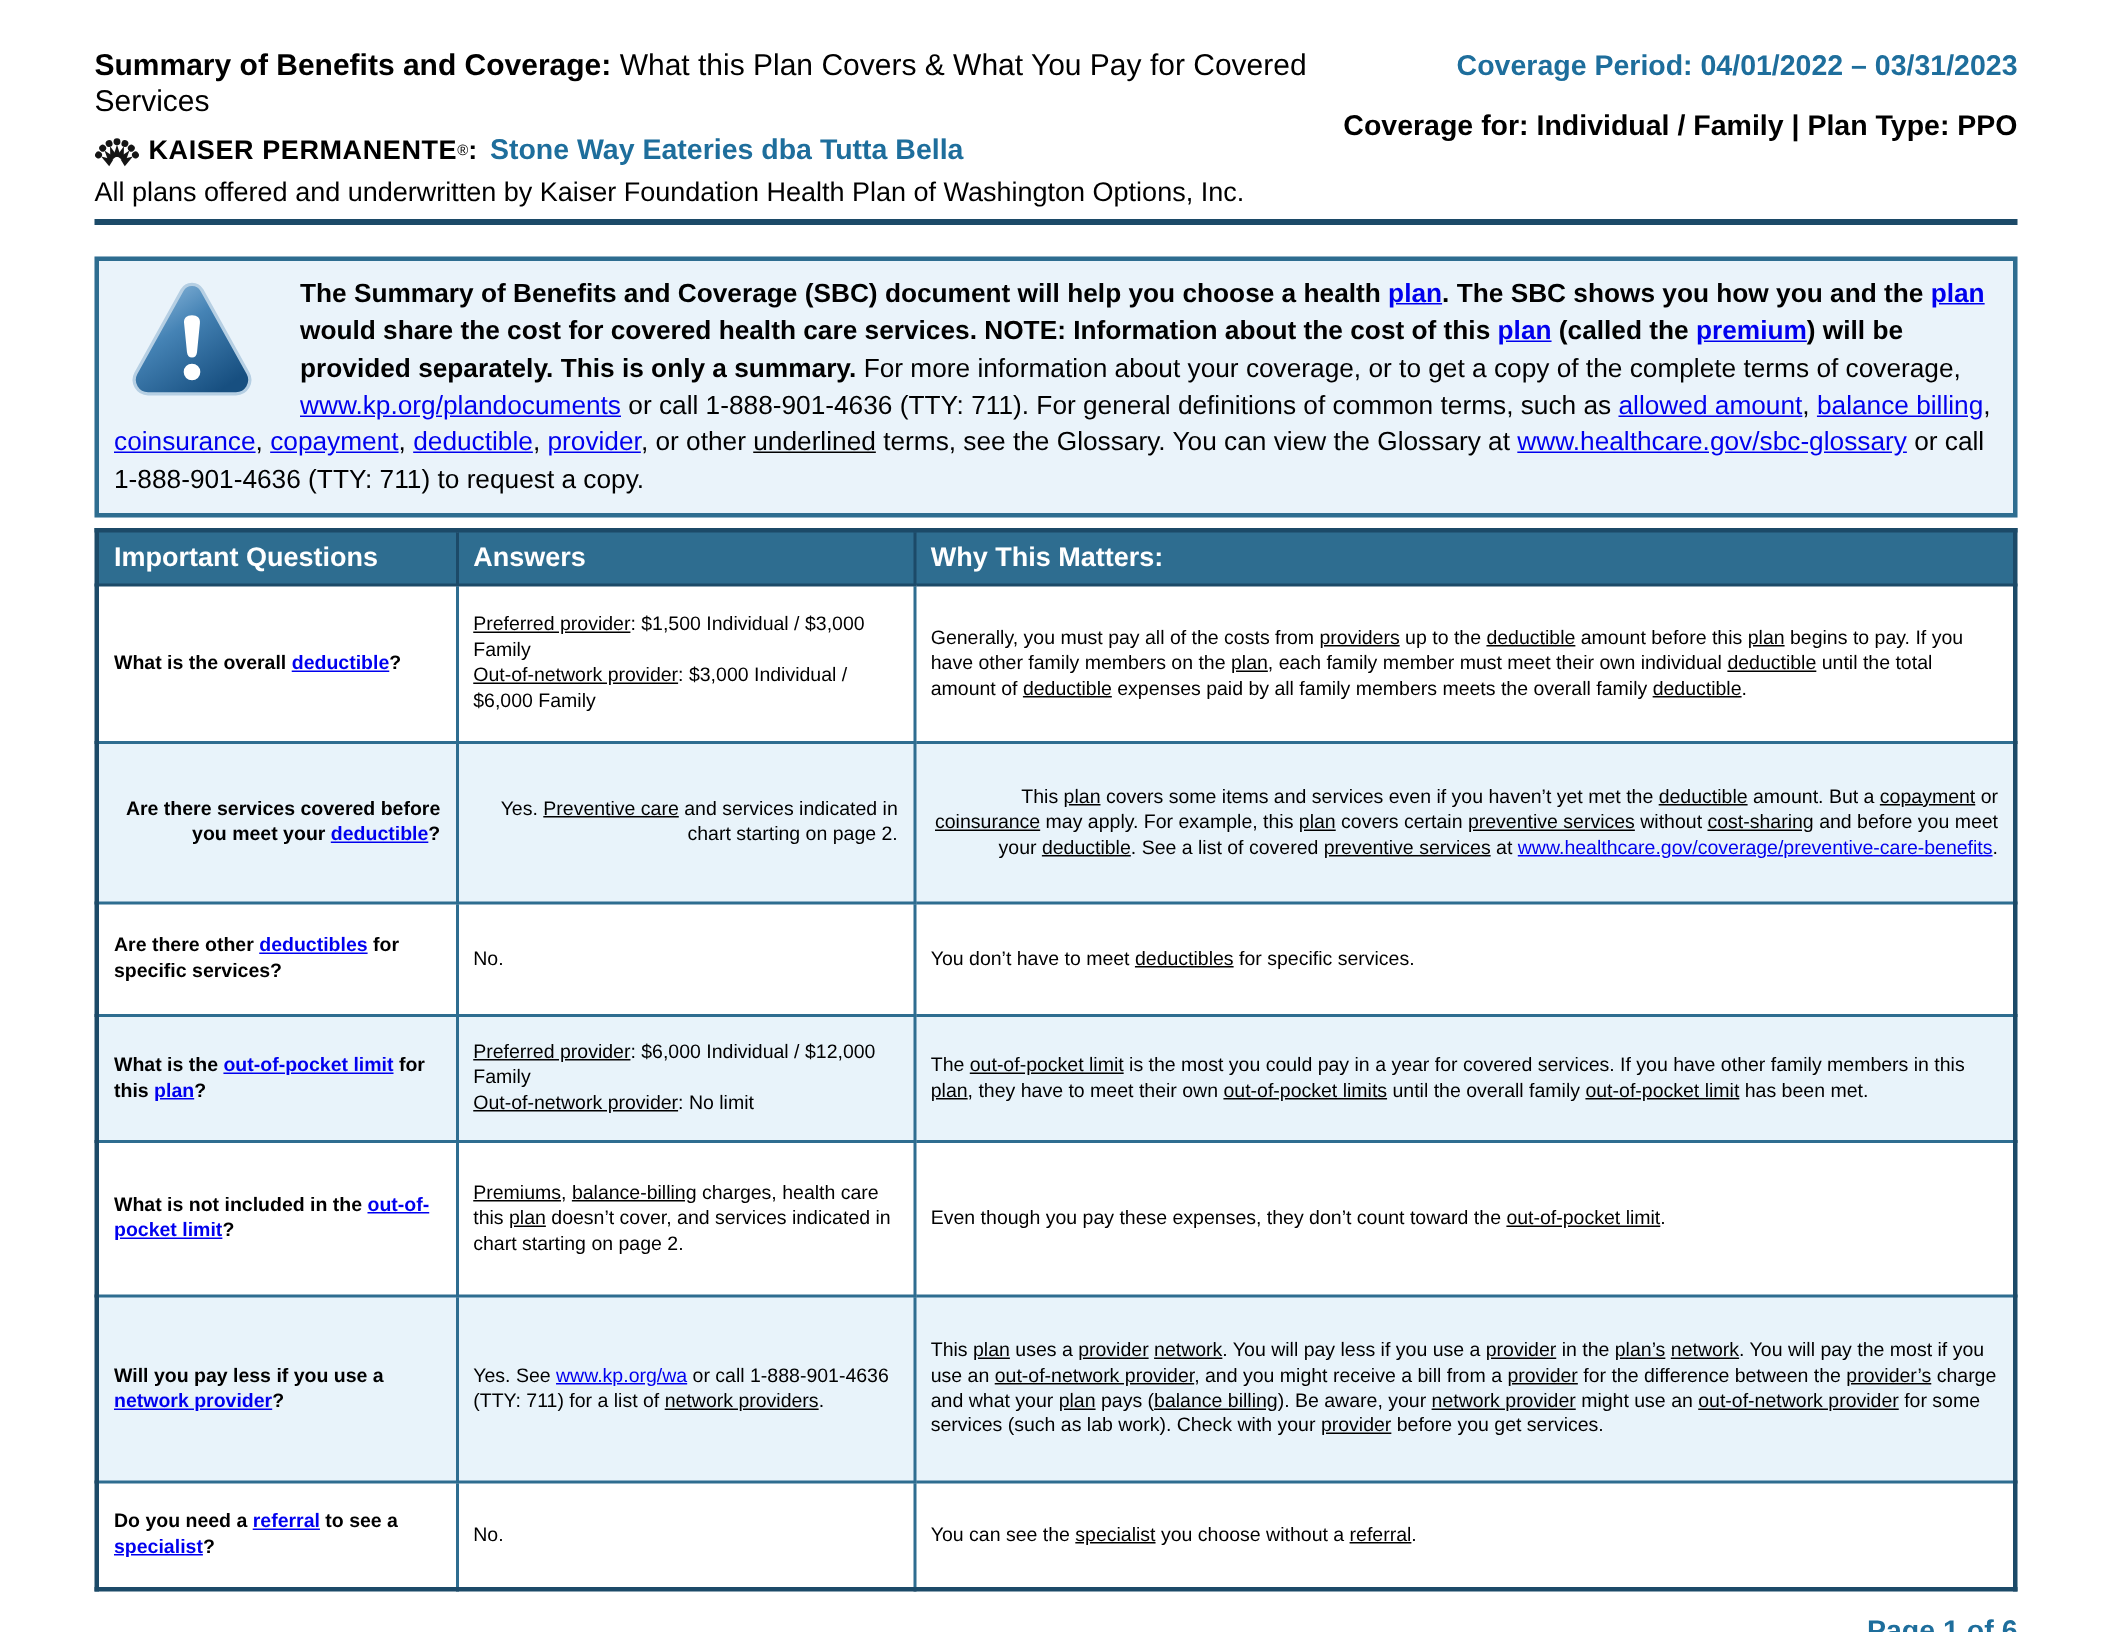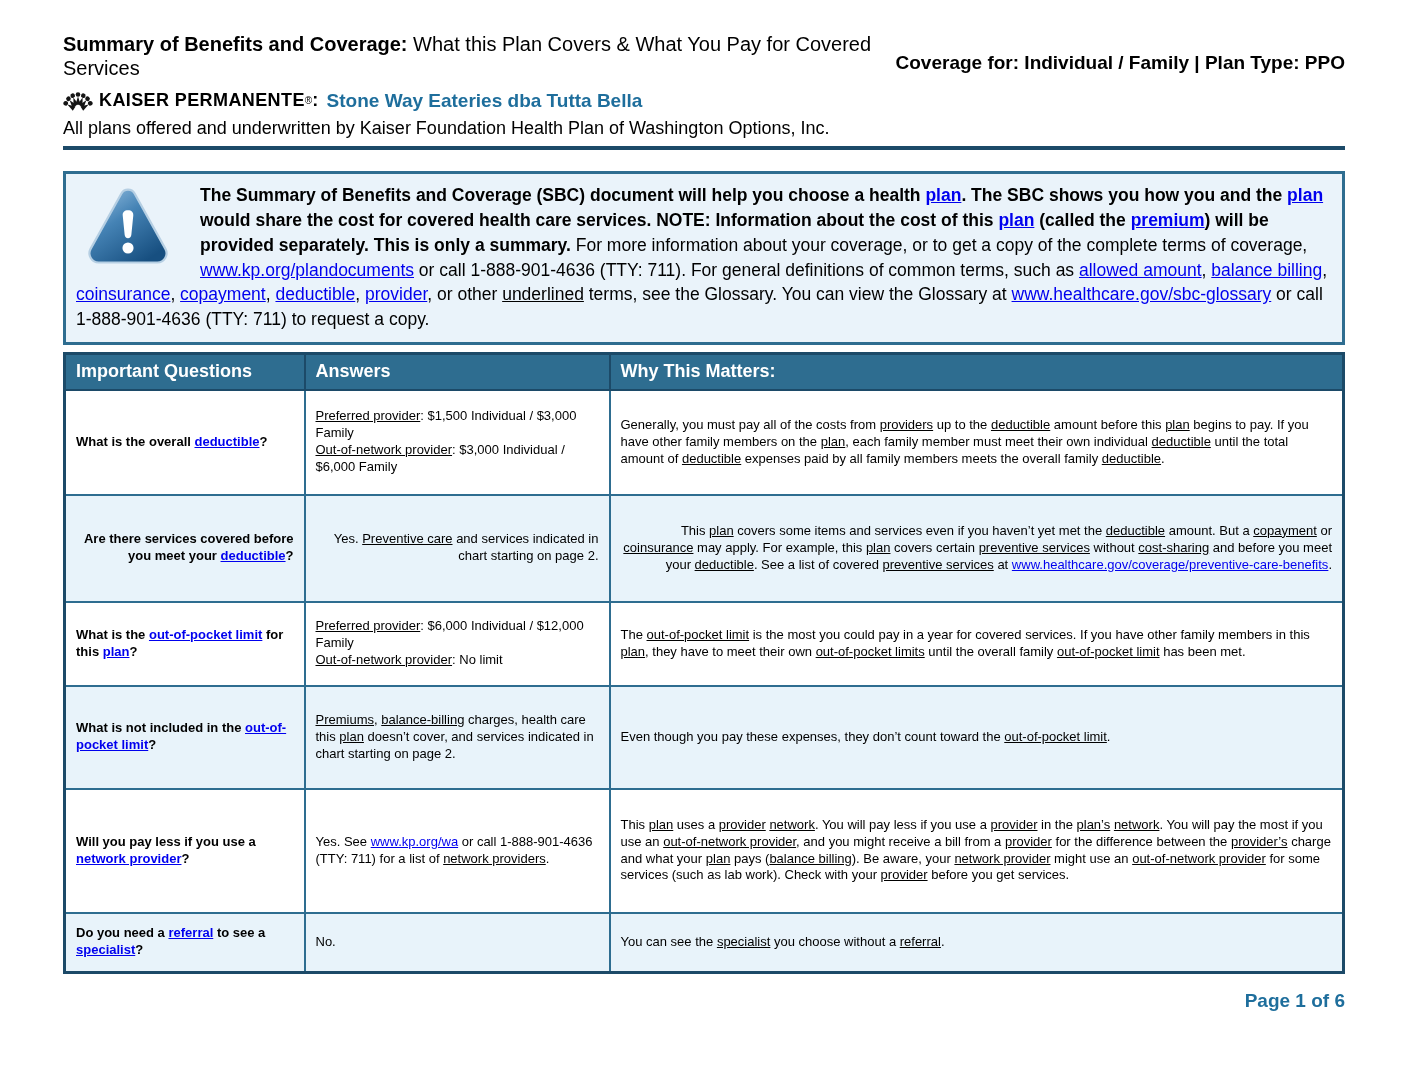--- a/index.html
+++ b/index.html
@@ -41,21 +41,21 @@
 
   
   table.sbc{width:100%;margin-top:7px;border-collapse:collapse;border:3px solid var(--outer-border);}
   table.sbc th{background:var(--header-bg);color:#fff;font-size:18px;font-weight:bold;text-align:left;padding:6px 10px;border:2px solid var(--outer-border);height:36px;}
   table.sbc td{border:2px solid var(--table-border);padding:6px 10px;font-size:13px;line-height:1.3;vertical-align:middle;background:#fff;}
   table.sbc tbody tr:nth-child(even) td{background:var(--row-alt);}
   td.q-cell{font-weight:bold;font-size:16.5px;width:240px;}
   td.a-cell{width:305px;white-space:pre-wrap;}
   td.w-cell{}
   tr.r1{height:105px;} tr.r2{height:107px;text-align:right;} tr.r3{height:75px;}
-  tr.r4{height:84px;} tr.r5{height:103px;} tr.r6{height:124px;} tr.r7{height:60px;}
+  tr.r4{height:84px;} tr.r5{height:103px;} tr.r6{height:124px;} tr.r7{height:72px;}
 
   
   .doc-footer{margin-top:16px;text-align:right;}
   .page-number{color:var(--accent-text);font-weight:bold;font-size:19px;}
 </style>
 </head>
 <body>
 
 <div class="page">
 
@@ -100,20 +100,21 @@
           </svg>
         </span>
         <span class="brand-name">KAISER PERMANENTE</span>
           <span class="brand-reg">®</span>
           <span class="brand-name">:</span>
         <span class="plan-name">Stone Way Eateries dba Tutta Bella</span>
       </div>
       <div class="underwriter">All plans offered and underwritten by Kaiser Foundation Health Plan of Washington Options, Inc.</div>
     </div>
     <div class="header-right">
+      <div class="coverage-period">Coverage Period: 04/01/2022 – 03/31/2023</div>
       <div class="coverage-for">Coverage for: Individual / Family | Plan Type: PPO</div>
     </div>
   </header>
   <div class="header-rule"></div>
 
   <section class="notice">
     <span class="warn-icon">
       <svg width="88" height="82" viewBox="0 0 100 92" aria-hidden="true">
         <defs>
           <linearGradient id="wg" x1="0" y1="0" x2="0.7" y2="1">
@@ -143,20 +144,25 @@
         <td class="q-cell"><span>What is the overall </span><span class="seg-a">deductible</span><span>?</span></td>
         <td class="a-cell"><span class="seg-u">Preferred provider</span><span>: $1,500 Individual / $3,000 Family
 </span><span class="seg-u">Out-of-network provider</span><span>: $3,000 Individual / $6,000 Family</span></td>
         <td class="w-cell"><span>Generally, you must pay all of the costs from </span><span class="seg-u">providers</span><span> up to the </span><span class="seg-u">deductible</span><span> amount before this </span><span class="seg-u">plan</span><span> begins to pay.  If you have other family members on the </span><span class="seg-u">plan</span><span>, each family member must meet their own individual </span><span class="seg-u">deductible</span><span> until the total amount of </span><span class="seg-u">deductible</span><span> expenses paid by all family members meets the overall family </span><span class="seg-u">deductible</span><span>.</span></td>
       </tr>
       <tr class="r2">
         <td class="q-cell"><span>Are there services covered before you meet your </span><span class="seg-a">deductible</span><span>?</span></td>
         <td class="a-cell"><span>Yes. </span><span class="seg-u">Preventive care</span><span> and services indicated in chart starting on page 2.</span></td>
         <td class="w-cell"><span>This </span><span class="seg-u">plan</span><span> covers some items and services even if you haven’t yet met the </span><span class="seg-u">deductible</span><span> amount. But a </span><span class="seg-u">copayment</span><span> or </span><span class="seg-u">coinsurance</span><span> may apply.  For example, this </span><span class="seg-u">plan</span><span> covers certain </span><span class="seg-u">preventive services</span><span> without </span><span class="seg-u">cost-sharing</span><span> and before you meet your </span><span class="seg-u">deductible</span><span>. See a list of covered </span><span class="seg-u">preventive services</span><span> at </span><span class="seg-a">www.healthcare.gov/coverage/preventive-care-benefits</span><span>.</span></td>
       </tr>
+      <tr class="r3">
+        <td class="q-cell"><span>Are there other </span><span class="seg-a">deductibles</span><span> for specific services?</span></td>
+        <td class="a-cell"><span>No.</span></td>
+        <td class="w-cell"><span>You don’t have to meet </span><span class="seg-u">deductibles</span><span> for specific services.</span></td>
+      </tr>
       <tr class="r4">
         <td class="q-cell"><span>What is the </span><span class="seg-a">out-of-pocket limit</span><span> for this </span><span class="seg-a">plan</span><span>?</span></td>
         <td class="a-cell"><span class="seg-u">Preferred provider</span><span>: $6,000 Individual / $12,000 Family
 </span><span class="seg-u">Out-of-network provider</span><span>: No limit</span></td>
         <td class="w-cell"><span>The </span><span class="seg-u">out-of-pocket limit</span><span> is the most you could pay in a year for covered services.  If you have other family members in this </span><span class="seg-u">plan</span><span>, they have to meet their own </span><span class="seg-u">out-of-pocket limits</span><span> until the overall family </span><span class="seg-u">out-of-pocket limit</span><span> has been met.</span></td>
       </tr>
       <tr class="r5">
         <td class="q-cell"><span>What is not included in the </span><span class="seg-a">out-of-pocket limit</span><span>?</span></td>
         <td class="a-cell"><span class="seg-u">Premiums</span><span>, </span><span class="seg-u">balance-billing</span><span> charges, health care this </span><span class="seg-u">plan</span><span> doesn’t cover, and services indicated in chart starting on page 2.</span></td>
         <td class="w-cell"><span>Even though you pay these expenses, they don’t count toward the </span><span class="seg-u">out-of-pocket limit</span><span>.</span></td>

